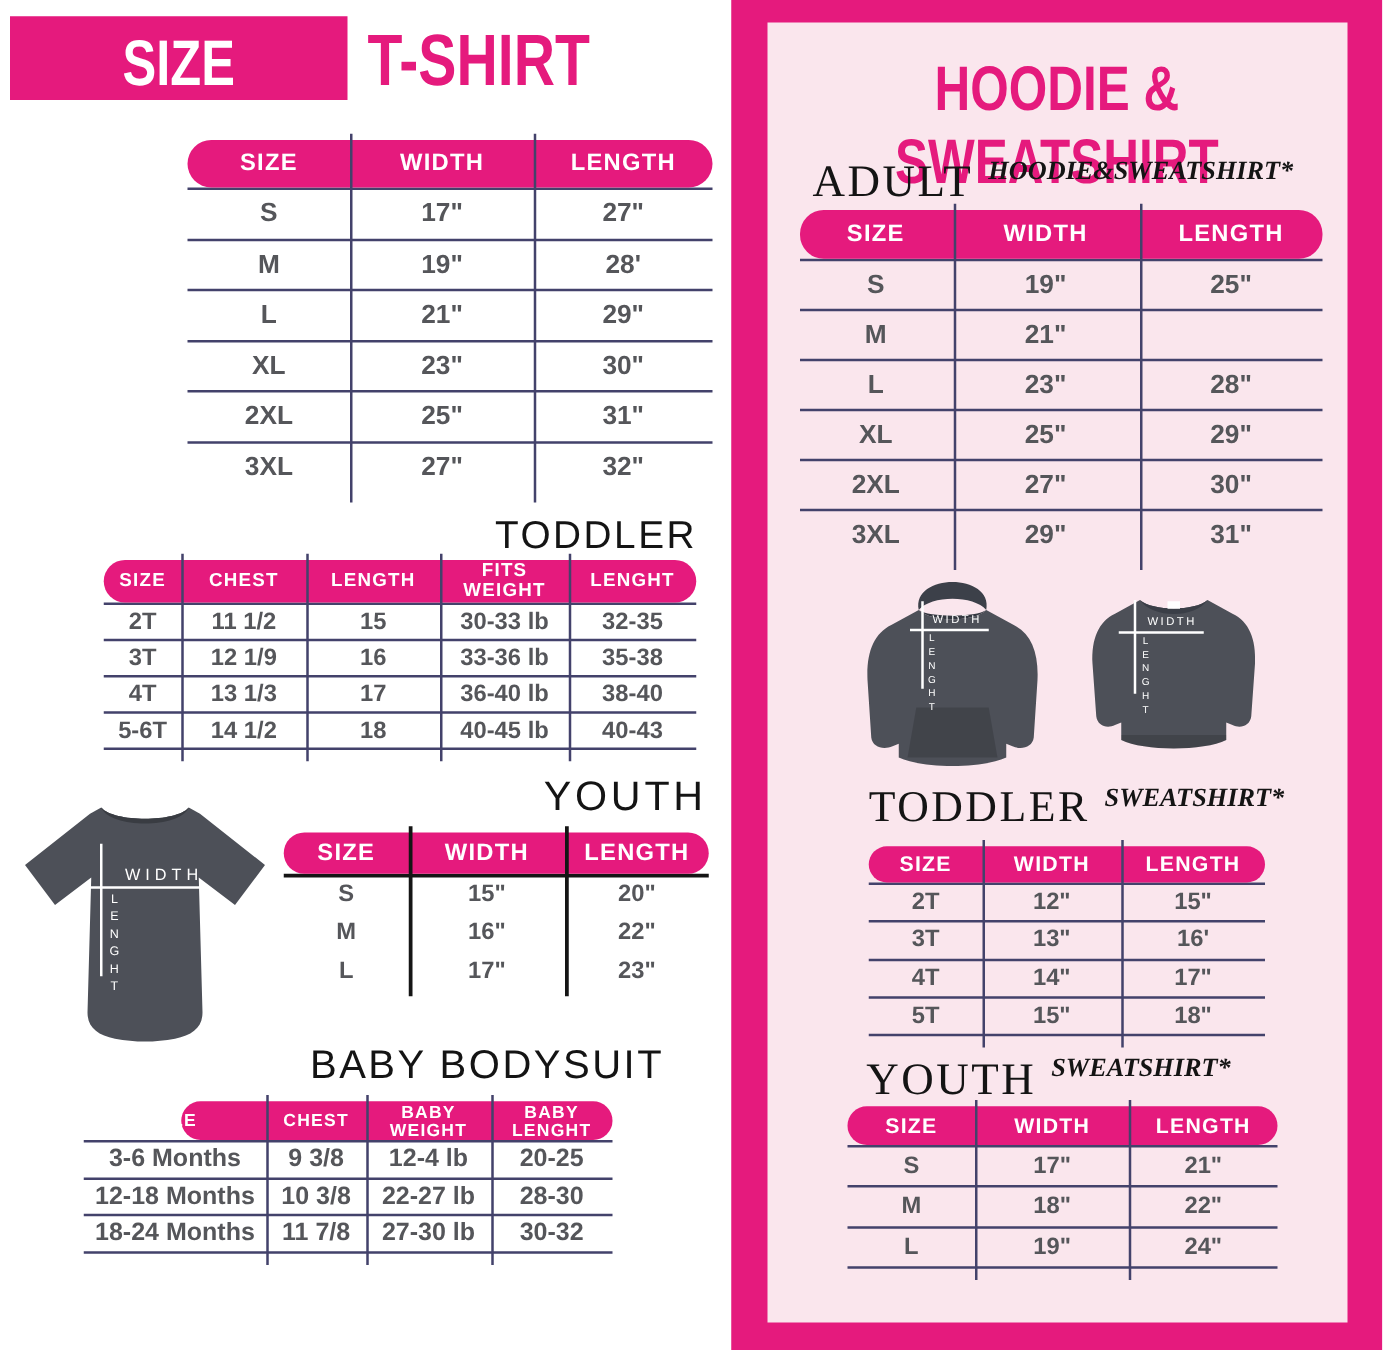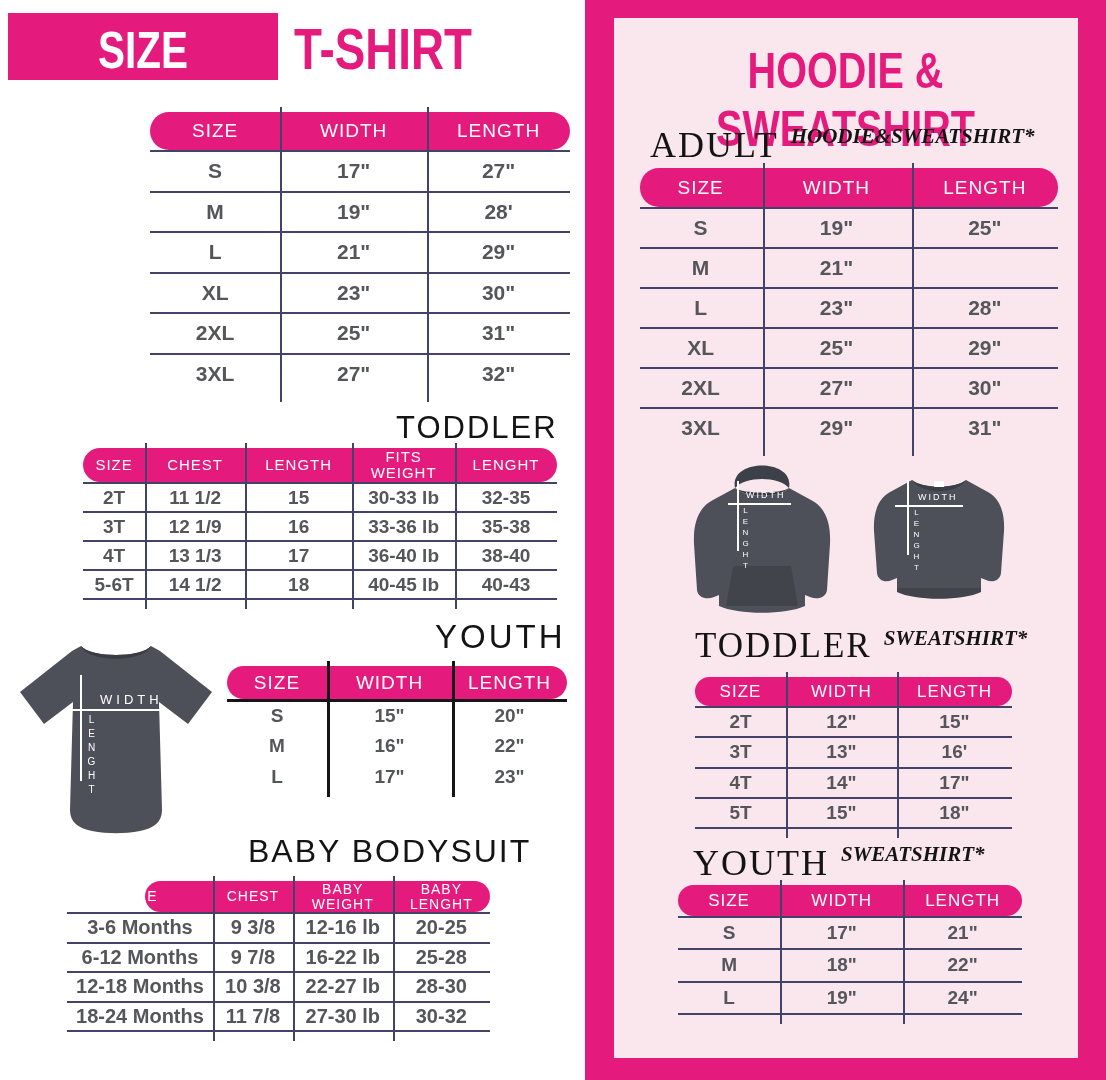--- a/index.html
+++ b/index.html
@@ -28,21 +28,21 @@
 
   
   .panel{position:absolute;left:585px;top:0;width:521px;height:1080px;background:var(--accent);}
   .panel-inner{position:absolute;left:29px;top:18px;right:28px;bottom:22px;background:var(--panel);}
   .main-title{position:absolute;left:585px;top:42px;width:521px;text-align:center;}
   .main-title .cond{color:var(--accent);font-size:45px;transform-origin:center top;}
 
   
   .tbl{position:absolute;}
   .t-head{position:relative;display:grid;align-items:center;background:var(--accent);color:#fff;
-          font-weight:400;z-index:1;}
+          font-weight:700;z-index:1;}
   .t-hcell{display:flex;align-items:center;justify-content:center;text-align:center;
            letter-spacing:1px;white-space:pre-line;line-height:1.05;z-index:2;}
   .t-row{display:grid;border-top:2px solid var(--line);}
   .t-cell{display:flex;align-items:center;justify-content:center;font-weight:700;color:var(--txt);}
   .vline{position:absolute;width:2px;background:var(--line);top:-5px;height:calc(100% + 14px);z-index:3;}
   .t-bottom .t-body{border-bottom:2px solid var(--line);}
 
   
   #unisex-table{left:150px;top:112px;width:420px;}
   #unisex-table .t-head{height:38px;border-radius:19px;font-size:19px;}
@@ -272,28 +272,22 @@
         <div class="t-hcell">CHEST</div>
         <div class="t-hcell">BABY
 WEIGHT</div>
         <div class="t-hcell">BABY
 LENGHT</div>
       </div>
     <div class="t-body">
         <div class="t-row">
           <div class="t-cell">3-6 Months</div>
           <div class="t-cell">9 3/8</div>
-          <div class="t-cell">12-16 lb</div>
+          <div class="t-cell">12-4 lb</div>
           <div class="t-cell">20-25</div>
-        </div>
-        <div class="t-row">
-          <div class="t-cell">6-12 Months</div>
-          <div class="t-cell">9 7/8</div>
-          <div class="t-cell">16-22 lb</div>
-          <div class="t-cell">25-28</div>
         </div>
         <div class="t-row">
           <div class="t-cell">12-18 Months</div>
           <div class="t-cell">10 3/8</div>
           <div class="t-cell">22-27 lb</div>
           <div class="t-cell">28-30</div>
         </div>
         <div class="t-row">
           <div class="t-cell">18-24 Months</div>
           <div class="t-cell">11 7/8</div>

